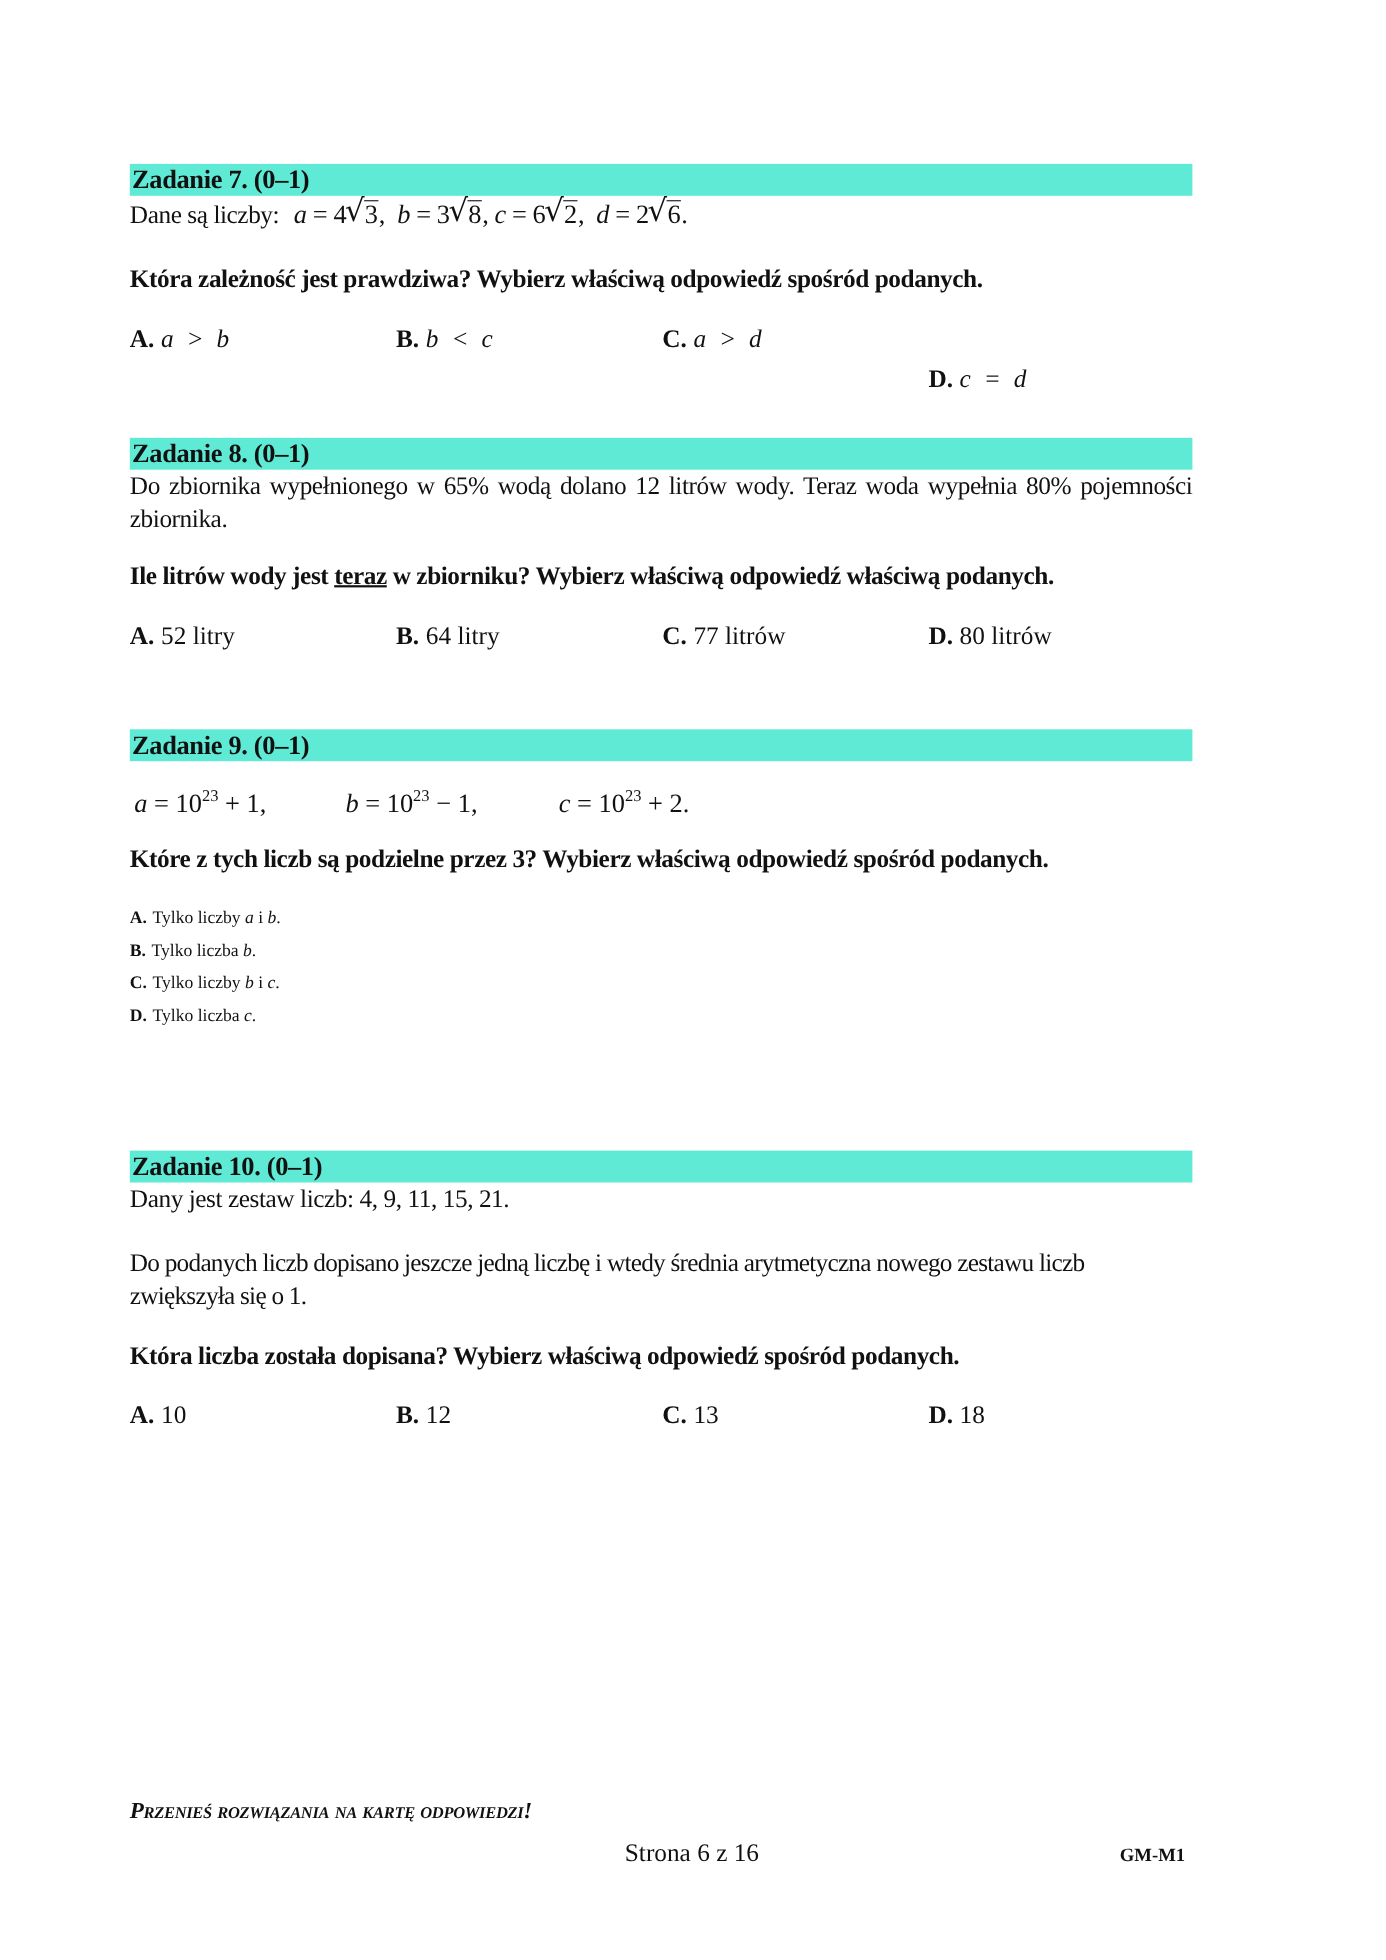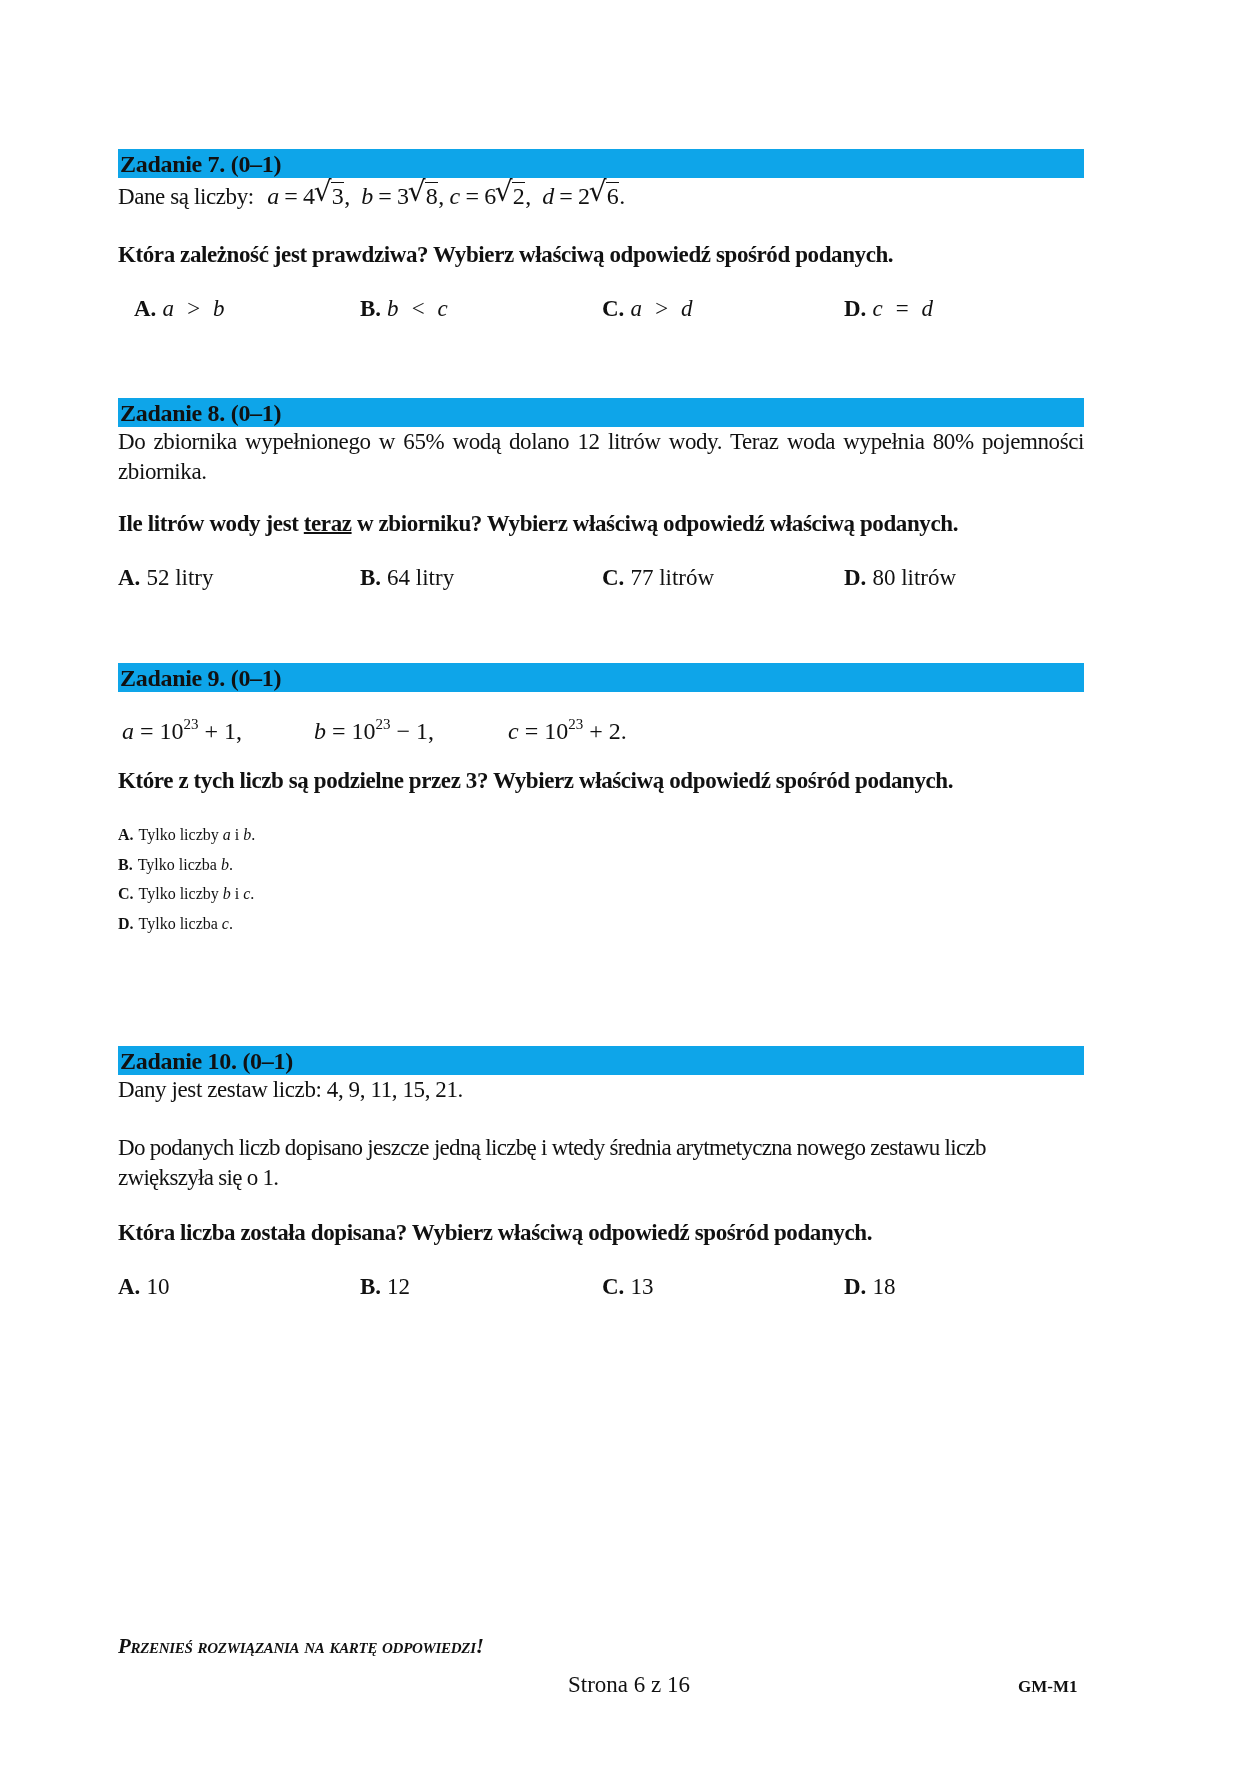--- a/index.html
+++ b/index.html
@@ -3,21 +3,21 @@
 <meta charset="utf-8">
 <style>
   html, body { margin: 0; padding: 0; background: #ffffff; }
   body {
     width: 1260px; height: 1782px; position: relative; overflow: hidden;
     font-family: "Liberation Serif", "DejaVu Serif", serif;
     color: #111;
   }
   .task { position: absolute; left: 118px; width: 966px; }
   .bar {
-    background: #0ea5e9; height: 29px; line-height: 30px;
+    background: #5eead4; height: 29px; line-height: 30px;
     font-weight: bold; font-size: 24px; padding-left: 2px;
     letter-spacing: -0.3px;
   }
   .text { font-size: 23px; line-height: 30px; letter-spacing: -0.4px; }
   .q { font-weight: bold; font-size: 23px; letter-spacing: -0.4px; }
   .q u { text-decoration: underline; text-decoration-thickness: 2px; }
   .opts { position: relative; height: 30px; font-size: 23px; }
   .opt { position: absolute; top: 0; white-space: nowrap; }
   .opt b { margin-right: 6px; }
   .vlist .row { font-size: 16px; line-height: 29.5px; }
@@ -48,24 +48,24 @@
     <span>Dane są liczby:</span>
     <span class="math" style="margin-left:8px;">
       <span><i class="v">a</i> = <span>4</span><span class="sqrt"><span class="rad">3</span></span><span>,</span></span>&nbsp;
       <span><i class="v">b</i> = <span>3</span><span class="sqrt"><span class="rad">8</span></span><span>,</span></span>
       <span><i class="v">c</i> = <span>6</span><span class="sqrt"><span class="rad">2</span></span><span>,</span></span>&nbsp;
       <span><i class="v">d</i> = <span>2</span><span class="sqrt"><span class="rad">6</span></span><span>.</span></span>
     </span>
   </div>
   <div class="q" style="margin-top:30px;">Która zależność jest prawdziwa? Wybierz właściwą odpowiedź spośród podanych.</div>
   <div class="opts" style="margin-top:28px;">
-    <span class="opt" style="left:0;margin-left:16px;"><b>A.</b><i class="v" style="word-spacing:6px;">a &gt; b</i></span>
+    <span class="opt" style="left:0;"><b>A.</b><i class="v" style="word-spacing:6px;">a &gt; b</i></span>
     <span class="opt" style="left:242px;"><b>B.</b><i class="v" style="word-spacing:6px;">b &lt; c</i></span>
     <span class="opt" style="left:484px;"><b>C.</b><i class="v" style="word-spacing:6px;">a &gt; d</i></span>
-    <span class="opt" style="left:726px;"><b>D.</b><i class="v" style="word-spacing:6px;">c = d</i></span>
+    <span class="opt" style="left:726px;margin-top:37px;"><b>D.</b><i class="v" style="word-spacing:6px;">c = d</i></span>
   </div>
 </div>
 
 <div class="task" style="top:398px;">
   <div class="bar">Zadanie 8. (0–1)</div>
   <div class="text" style="text-align:justify;">Do zbiornika wypełnionego w 65% wodą dolano 12 litrów wody. Teraz woda wypełnia 80% pojemności zbiornika.</div>
   <div class="q" style="margin-top:24px;">
     <span>Ile litrów wody jest </span><u>teraz</u><span> w zbiorniku? Wybierz właściwą odpowiedź właściwą podanych.</span>
   </div>
   <div class="opts" style="margin-top:28px;">

